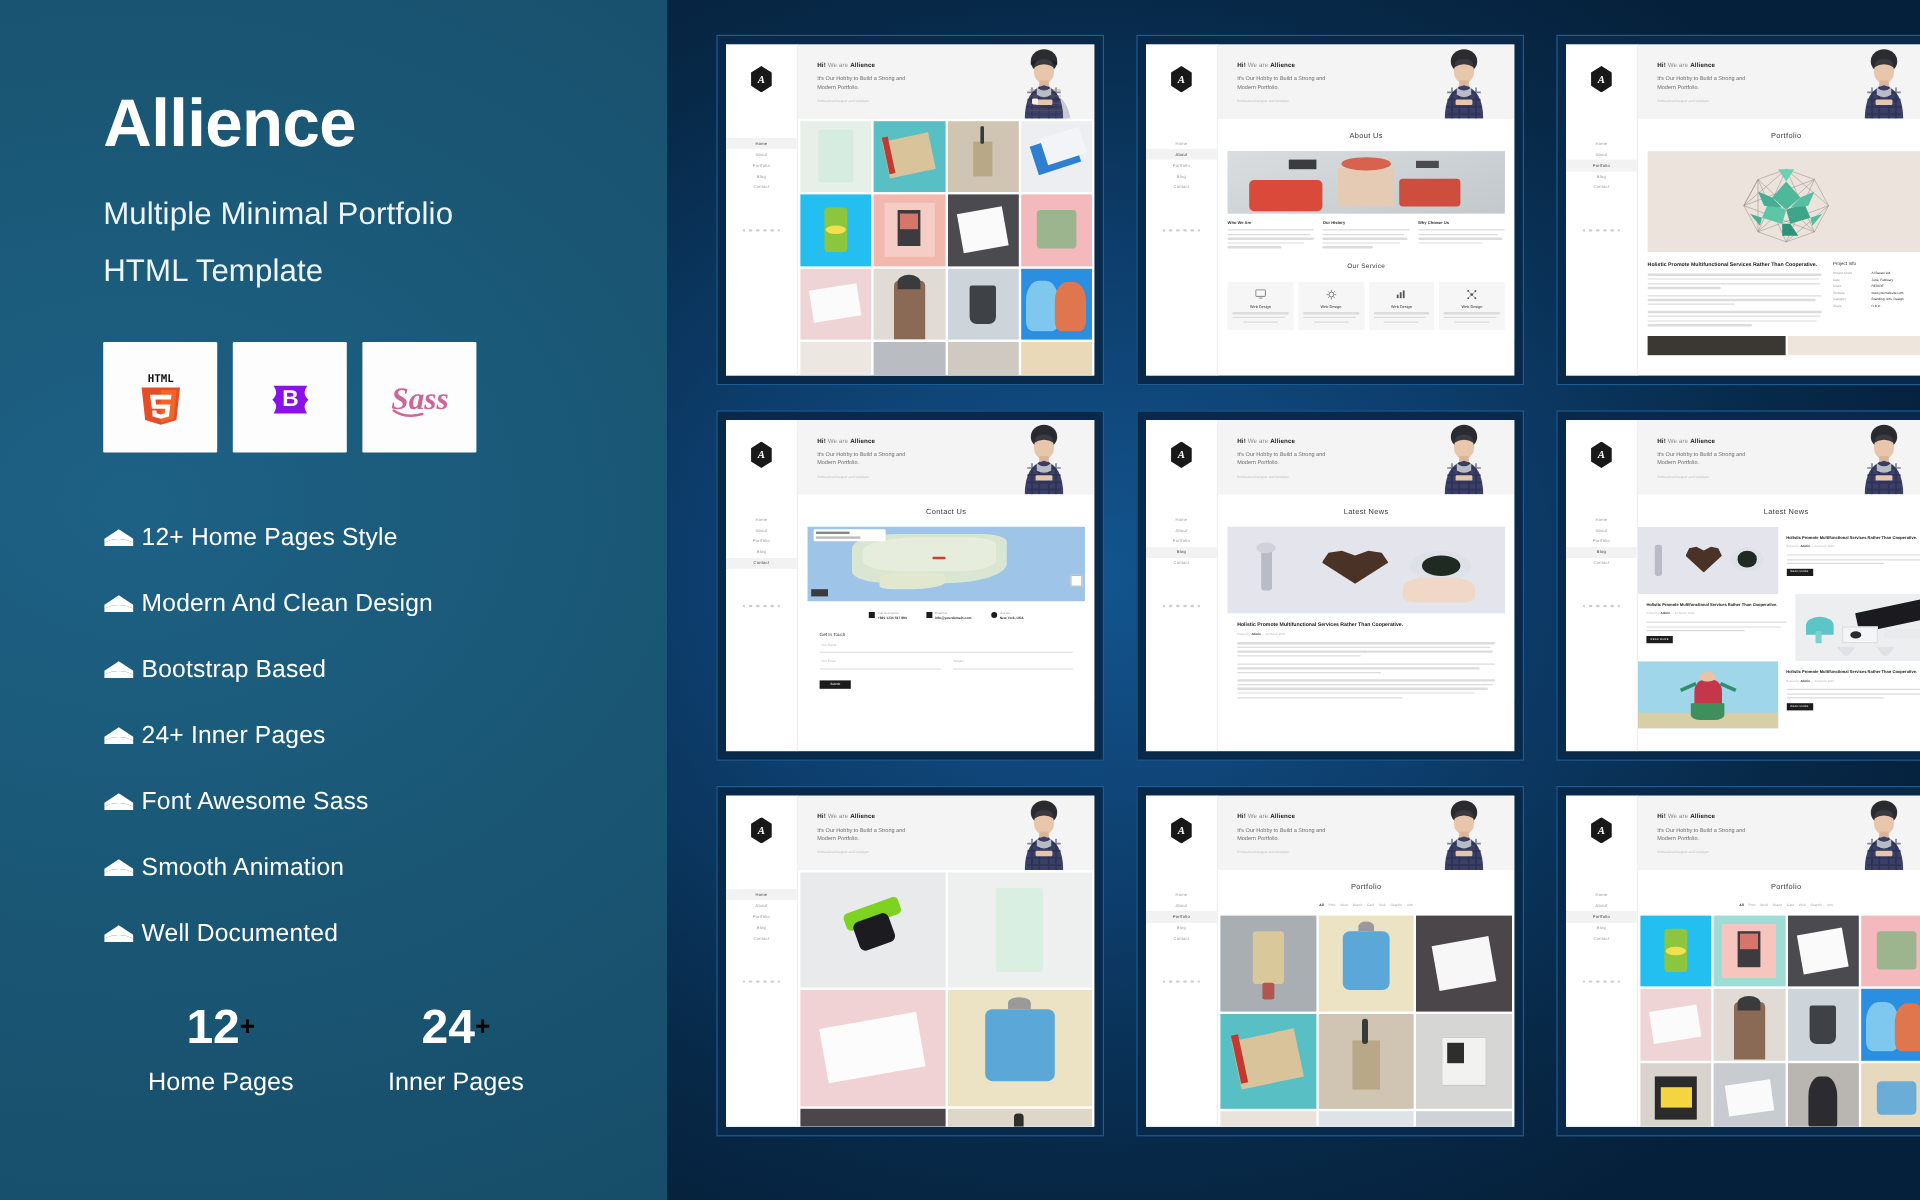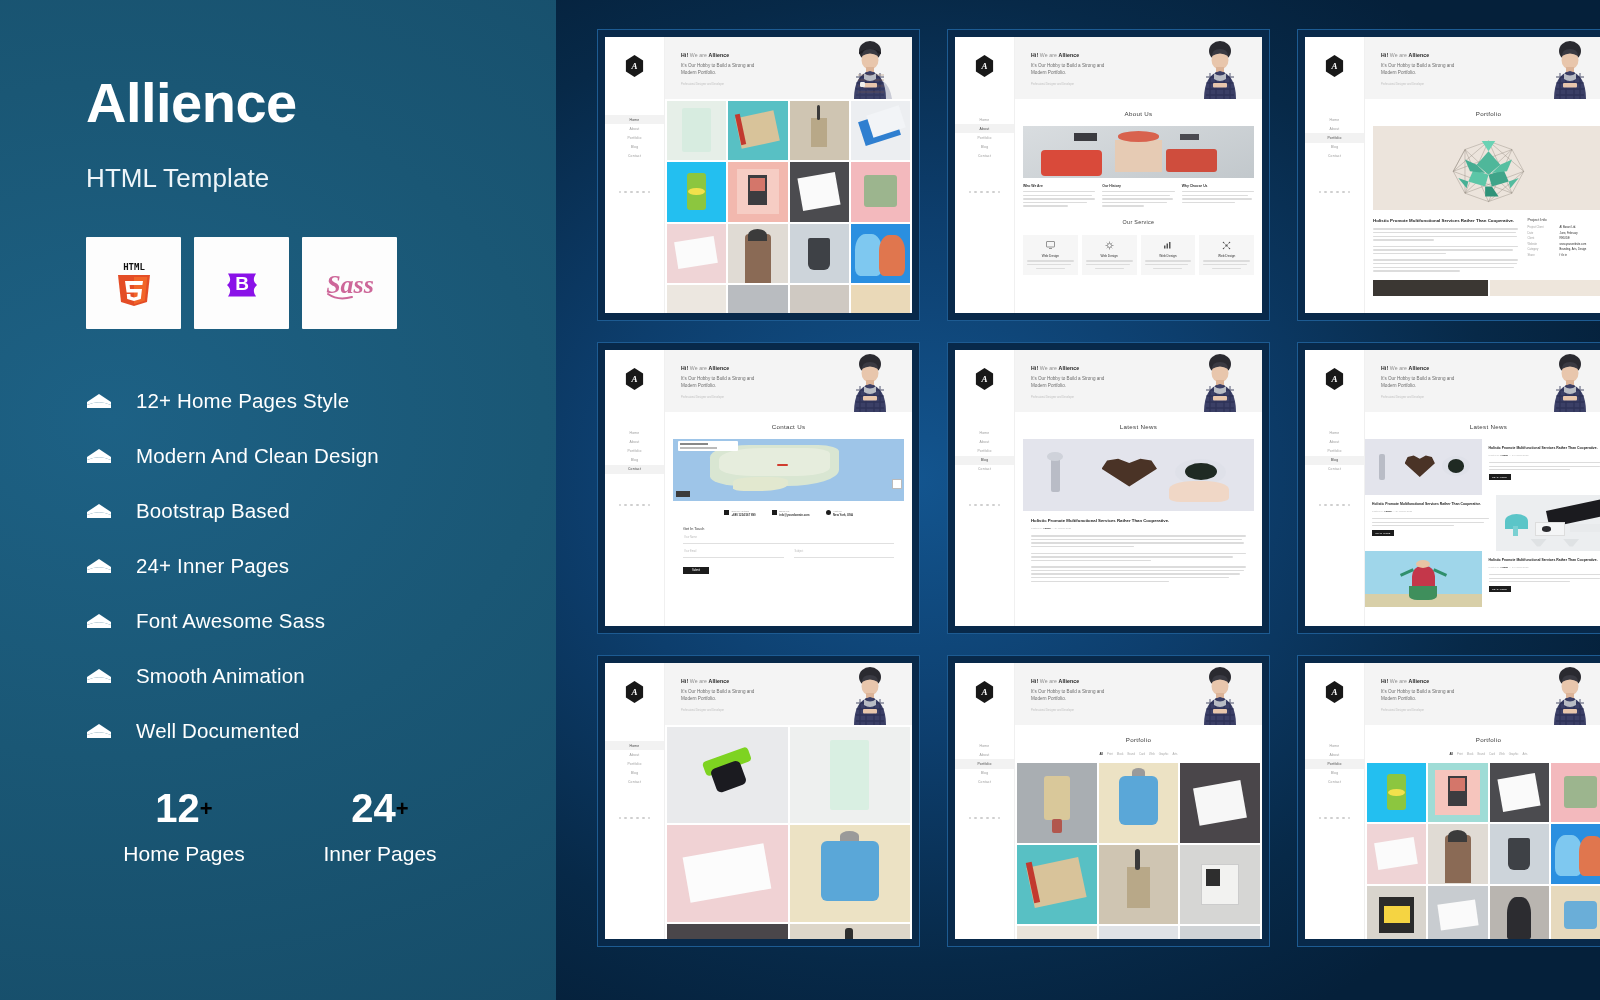--- a/index.html
+++ b/index.html
@@ -57,21 +57,20 @@
     height: 55px;
   }
   .feature-icon {
     width: 32px; flex: 0 0 32px;
     display: flex; align-items: center; justify-content: flex-start;
   }
   .feature-label {
     font-size: 20.5px;
     color: #ffffff;
     letter-spacing: 0.15px;
-    margin-left: 18px;
   }
 
   
   .stats { display: flex; margin-top: 30px; }
   .stat { width: 196px; text-align: center; }
   .stat-num {
     font-size: 40px; font-weight: bold; color: #fff; line-height: 1;
     display: inline-block;
   }
   .stat-plus { font-size: 22px; font-weight: bold; vertical-align: super; line-height: 1; }
@@ -253,20 +252,21 @@
 <body>
 
 <div class="poster">
 
   <div class="left-panel">
     <div class="left-inner">
 
       <div class="brand-title">Allience</div>
 
       <div class="brand-sub">
+        <div>Multiple Minimal Portfolio</div>
         <div>HTML Template</div>
       </div>
 
       <div class="badges">
         <div class="badge">
           <svg width="44" height="52" viewBox="0 0 44 52" aria-hidden="true">
             <text x="22" y="13" font-family="DejaVu Sans Mono, monospace" font-size="9" font-weight="bold" fill="#111" text-anchor="middle">HTML</text>
             <path d="M6 18 L38 18 L35 45 L22 49 L9 45 Z" fill="#e44d26"></path>
             <path d="M22 20 L22 47.2 L32.8 43.8 L35.3 20 Z" fill="#f16529"></path>
             <path d="M13 24 L31 24 L30.4 28 L17.6 28 L18 32 L30 32 L28.8 42 L22 44 L15.2 42 L14.8 37 L18.4 37 L18.6 39.4 L22 40.4 L25.4 39.4 L25.8 35.6 L14.6 35.6 Z" fill="#fff"></path>

